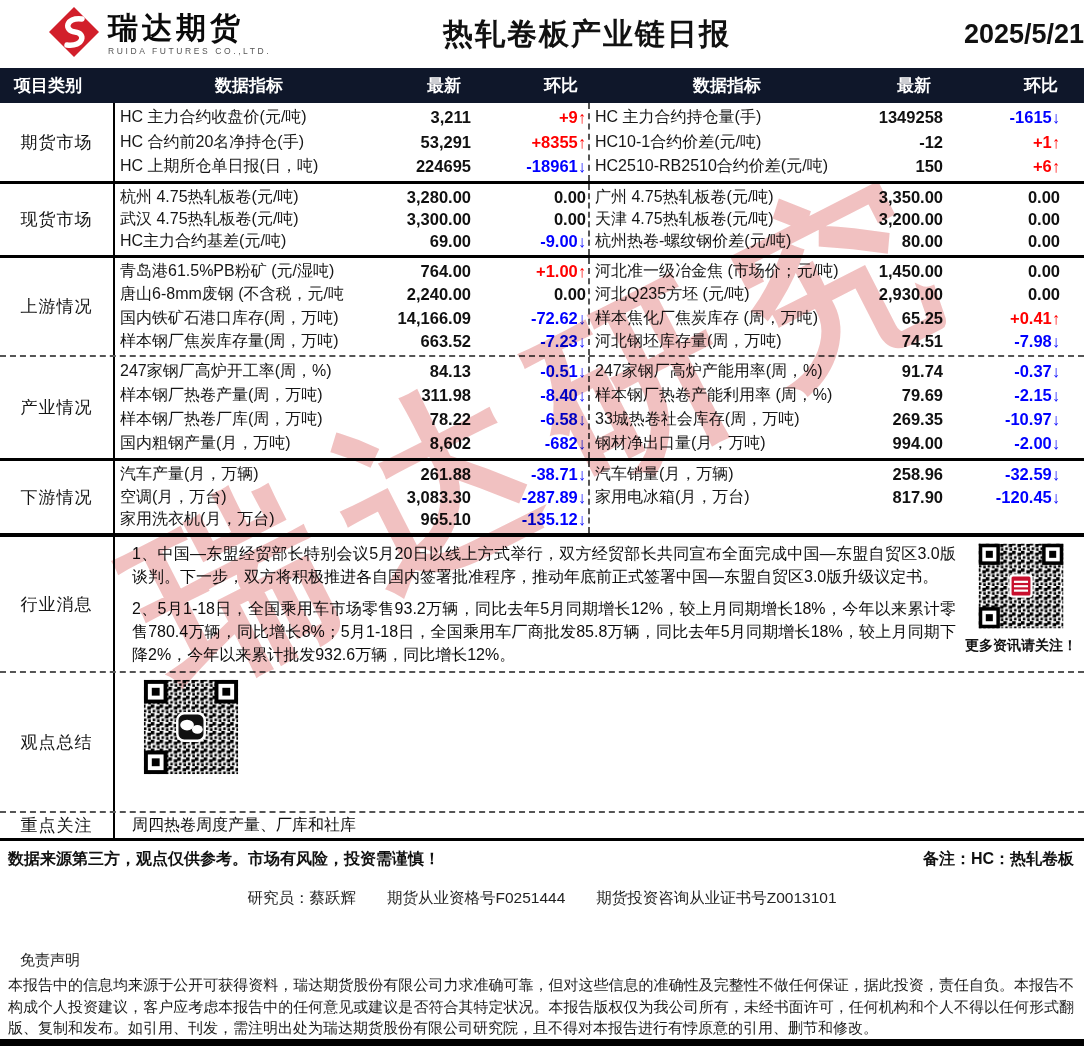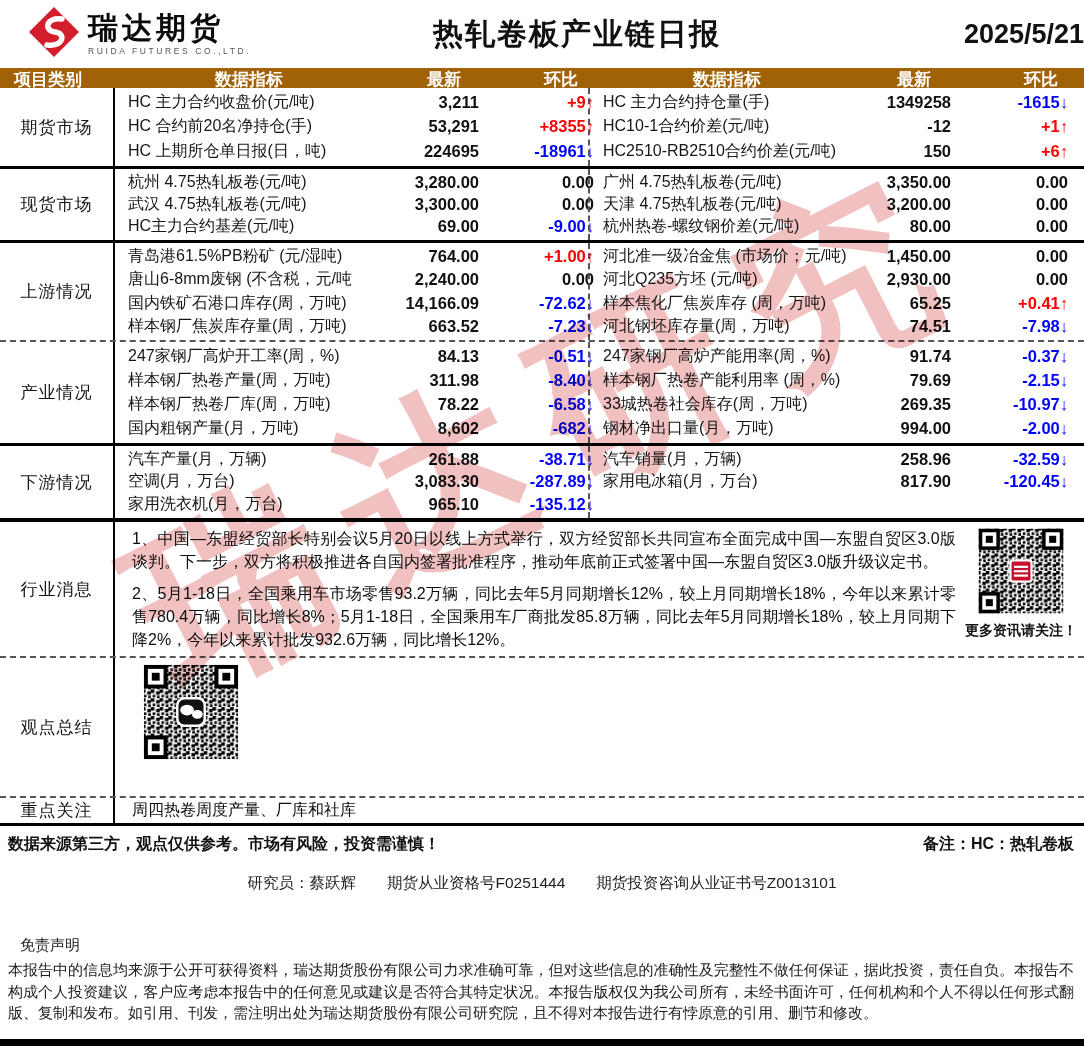--- a/index.html
+++ b/index.html
@@ -1,43 +1,43 @@
 <!DOCTYPE html>
 <html><head>
 <meta charset="utf-8">
 <style>
   * { margin:0; padding:0; box-sizing:border-box; }
   body { background:#fff; font-family:"Liberation Sans","DejaVu Sans",sans-serif; color:#111; }
   .report { position:relative; width:1084px; height:1051px; background:#fff; overflow:hidden; }
 
   
   .rpt-header { height:68px; display:flex; align-items:center; }
-  .brand { display:flex; align-items:center; padding-left:28px; width:300px; }
+  .brand { display:flex; align-items:center; padding-left:28px; width:300px;margin-left:20px; }
   .brand-txt { margin-left:8px; }
   .brand-name { font-size:30px; font-weight:900; letter-spacing:4px; color:#0a0a0a; line-height:30px;}
   .brand-sub { font-size:8.5px; letter-spacing:2.6px; color:#555; margin-top:3px; }
   .rpt-title { flex:1; text-align:center; font-size:30px; font-weight:800; letter-spacing:2px; }
   .rpt-date { width:230px; text-align:right; font-size:27px; font-weight:800; }
 
   
-  .thead { height:20px; background:#a16207; color:#fff; display:grid;
+  .thead { height:35px; background:#0f172a; color:#fff; display:grid;
            grid-template-columns:113px 272px 102px 101px 278px 117px 101px;
            align-items:center; font-size:17px; font-weight:700; }
   .thead .h-cat { padding-left:14px; }
   .thead .h-ind { text-align:center; }
   .thead .h-val { text-align:right; padding-right:26px; }
   .thead .h-chg { text-align:right; padding-right:10px; }
   .thead .h-val2 { text-align:right; padding-right:52px; }
   .thead .h-chg2 { text-align:right; padding-right:26px; }
 
   
   .sec { display:flex; align-items:stretch; }
   .cat { width:113px; display:flex; align-items:center; justify-content:center;
          font-size:17px; color:#141414; letter-spacing:1px; }
-  .half { display:flex; flex-direction:column; justify-content:flex-end; padding:2px 8px; }
+  .half { display:flex; flex-direction:column; justify-content:space-between; padding:2px 0; }
   .half-l { width:475px; border-left:2px solid #000; }
   .half-r { width:496px; border-left:2px dashed #555; }
   .drow { display:grid; align-items:center; height:25px; }
   .half-l .drow { grid-template-columns:272px 102px 101px; }
   .half-r .drow { grid-template-columns:278px 117px 101px; }
   .lbl { padding-left:5px; font-size:16px; white-space:nowrap; overflow:hidden; color:#161616;}
   .val { font-weight:700; text-align:right; font-size:16.5px; }
   .half-l .val { padding-right:18px; }
   .half-r .val { padding-right:42px; }
   .chg { font-weight:700; text-align:right; font-size:16.5px; }

